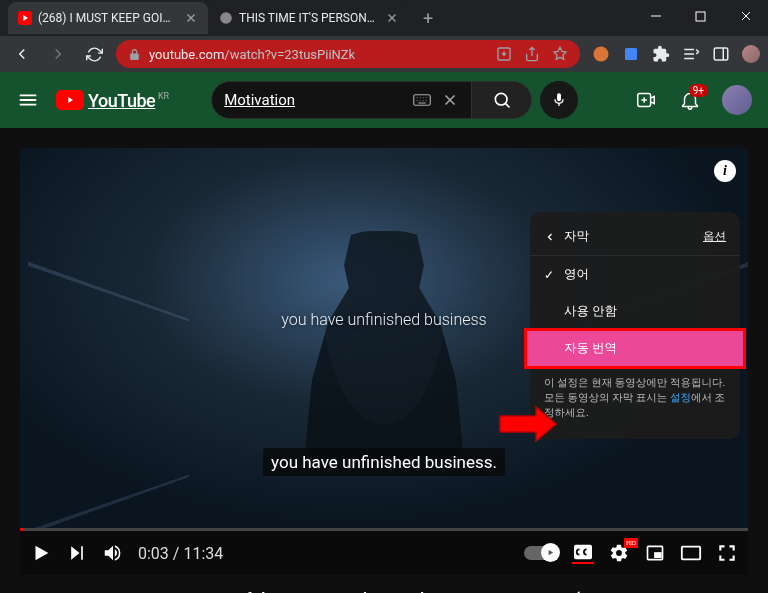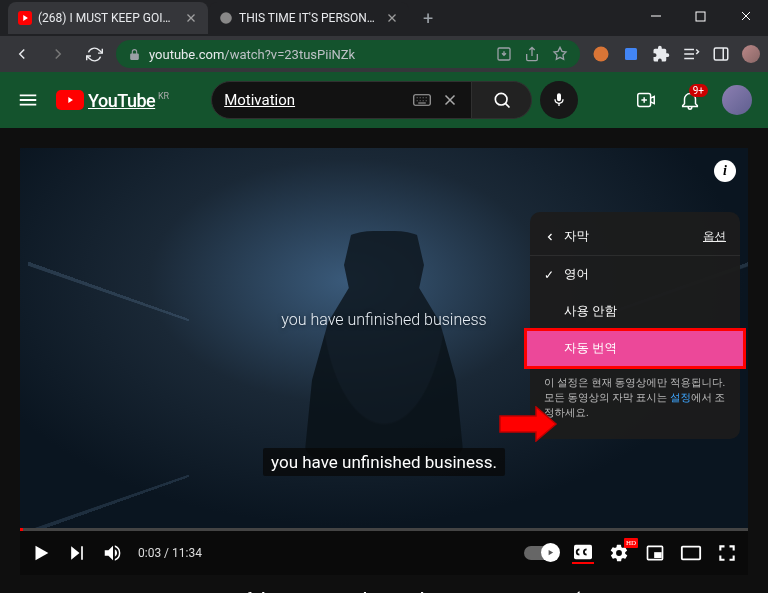--- a/index.html
+++ b/index.html
@@ -33,21 +33,21 @@
   .window-controls { position: absolute; right: 0; top: 0; display: flex; }
   .win-btn { width: 45px; height: 32px; display: flex; align-items: center; justify-content: center; color: #fff; }
 
   .address-row {
     display: flex; align-items: center; gap: 8px;
     height: 36px; padding: 0 8px; background: #35363a;
   }
   .nav-icon { width: 28px; height: 28px; display: flex; align-items: center; justify-content: center; color: #9aa0a6; }
   .url-bar {
     flex: 1; display: flex; align-items: center; gap: 8px;
-    background: #14532d; border-radius: 14px; height: 28px; padding: 0 12px;
+    background: #b91c1c; border-radius: 14px; height: 28px; padding: 0 12px;
     font-size: 13px; color: #9aa0a6;
   }
   .url-text { color: #bdc1c6; }
   .url-domain { color: #e8eaed; }
   .addr-actions { display: flex; align-items: center; gap: 12px; margin-left: auto; }
   .ext-icons { display: flex; align-items: center; gap: 12px; margin-left: 4px; }
   .ext-icon { width: 18px; height: 18px; }
 
   
   .yt-header {
@@ -189,21 +189,21 @@
     height: 44px; background: #0a0a0a;
     padding: 0 10px;
   }
   .ctrl-progress {
     height: 3px; background: #444; width: 100%;
   }
   .ctrl-progress-inner { height: 100%; background: #ff0000; width: 0.4%; }
   .ctrl-left, .ctrl-right { display: flex; align-items: center; gap: 14px; }
   .ctrl-right { margin-left: auto; }
   .ctrl-icon { width: 22px; height: 22px; display: flex; align-items: center; justify-content: center; }
-  .time-display { font-size: 12px; color: #ddd; }
+  .time-display { font-size: 16px; color: #ddd; }
   .gear-wrap { position: relative; }
   .gear-hd {
     position: absolute; top: -4px; right: -8px;
     background: #ff0000; font-size: 7px; padding: 1px 2px; border-radius: 1px; font-family: Liberation Serif, serif;
   }
 
   
   .video-title-bar { padding: 14px 20px; font-size: 17.5px; font-weight: 500; line-height: 1.35; }
 
   

